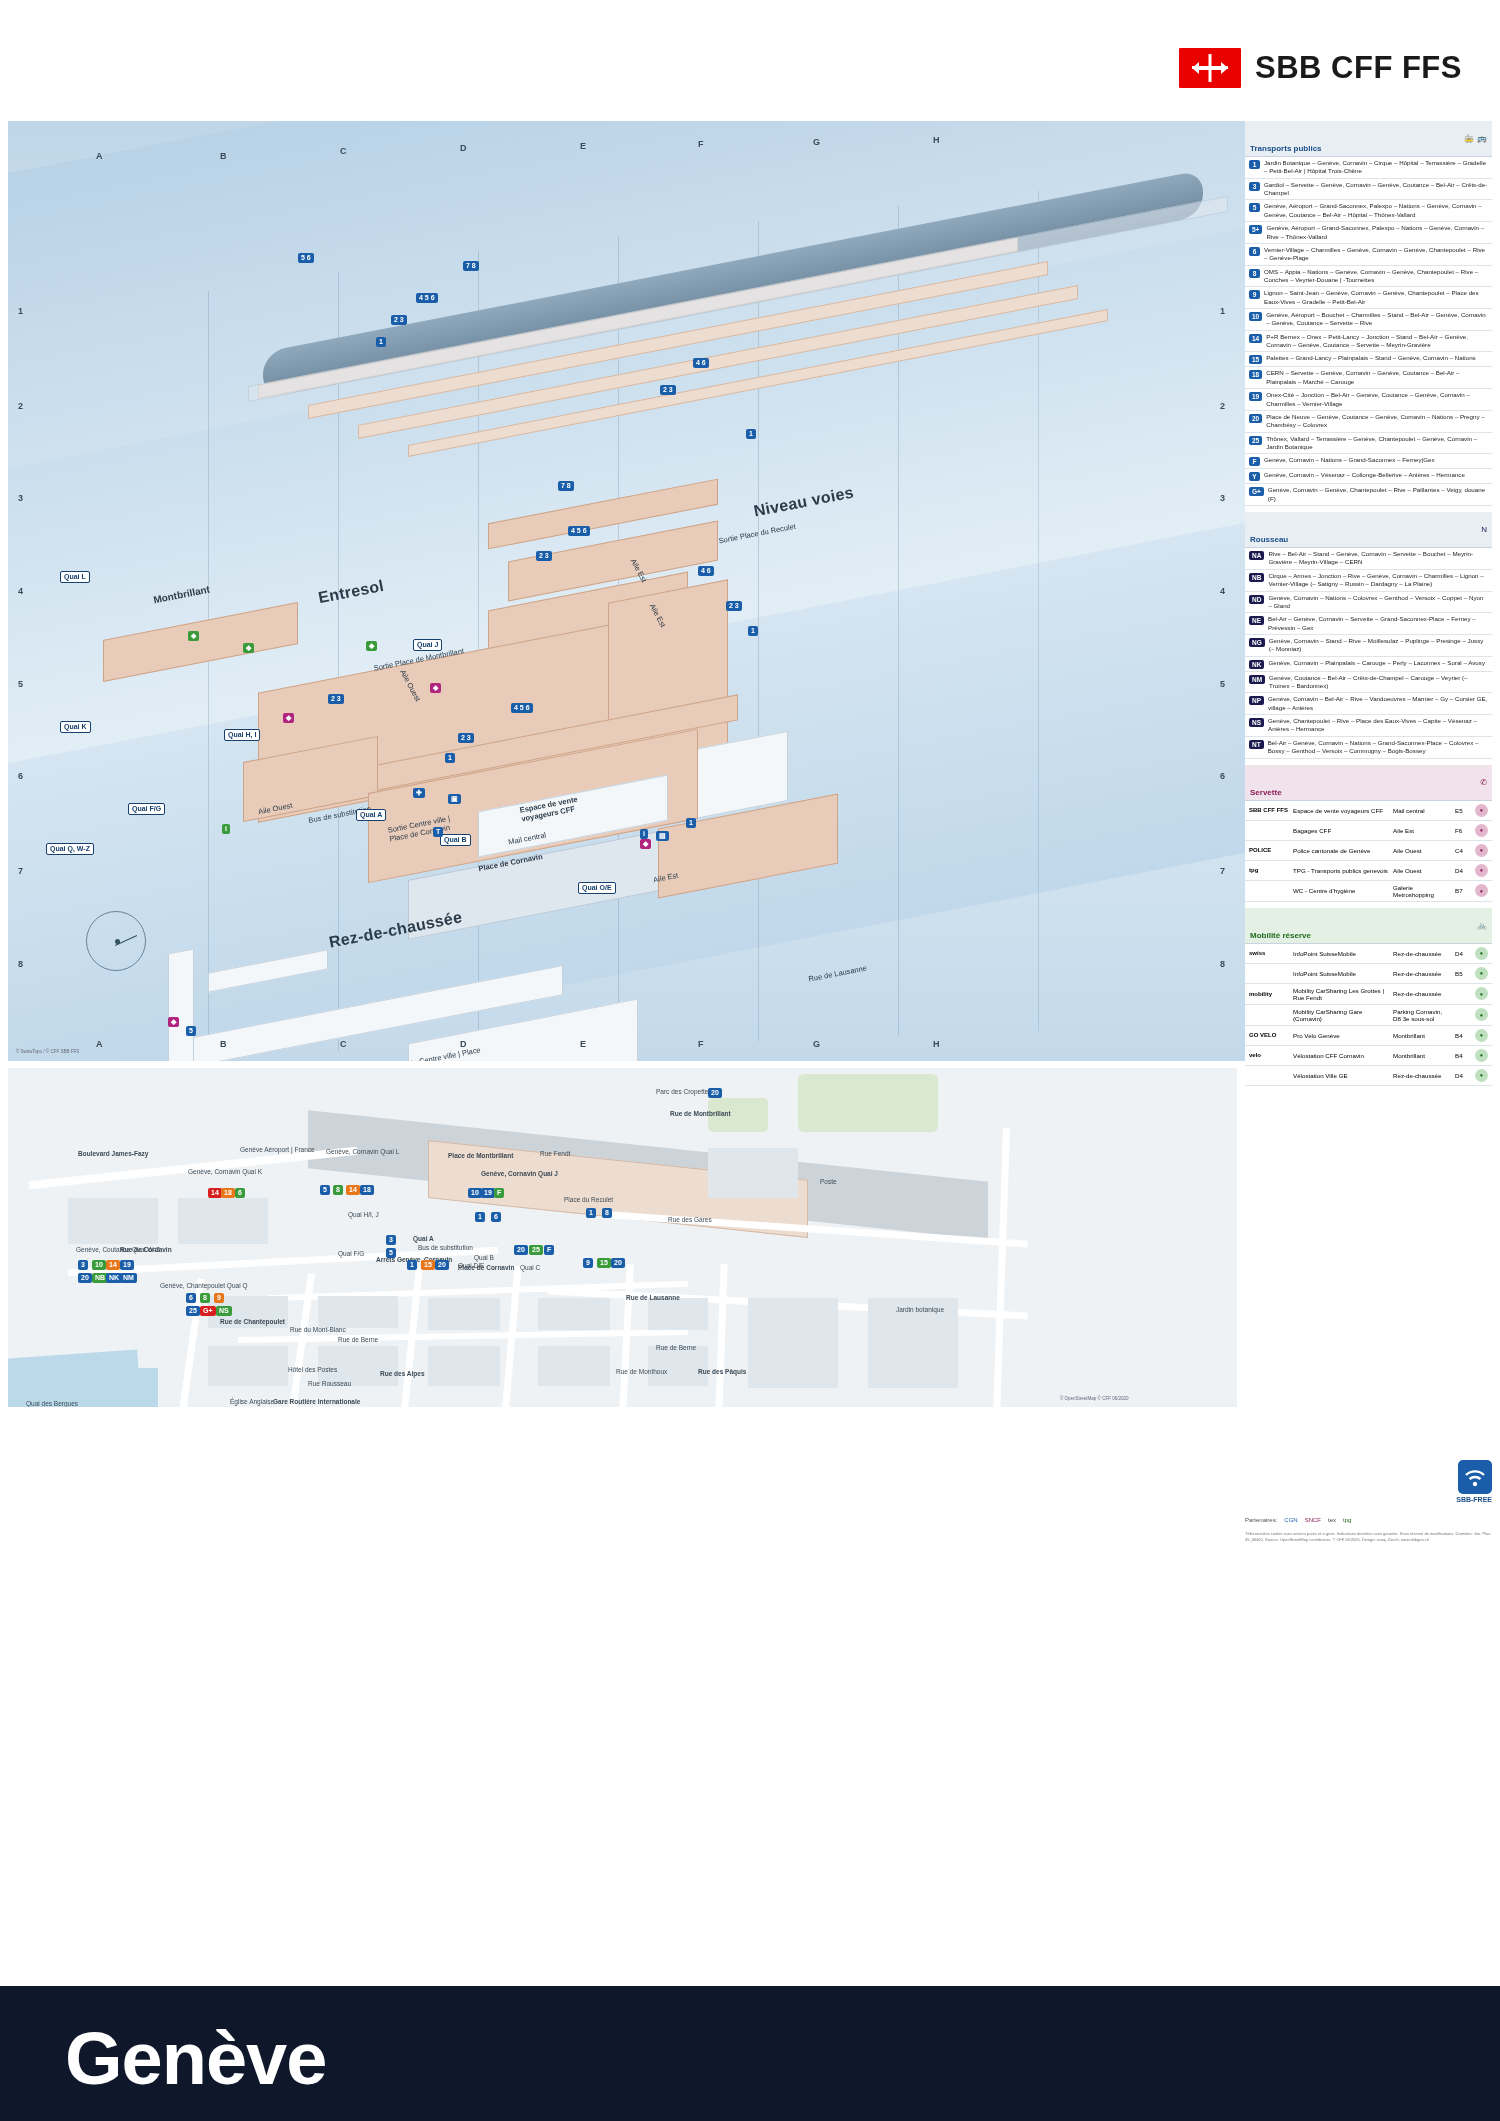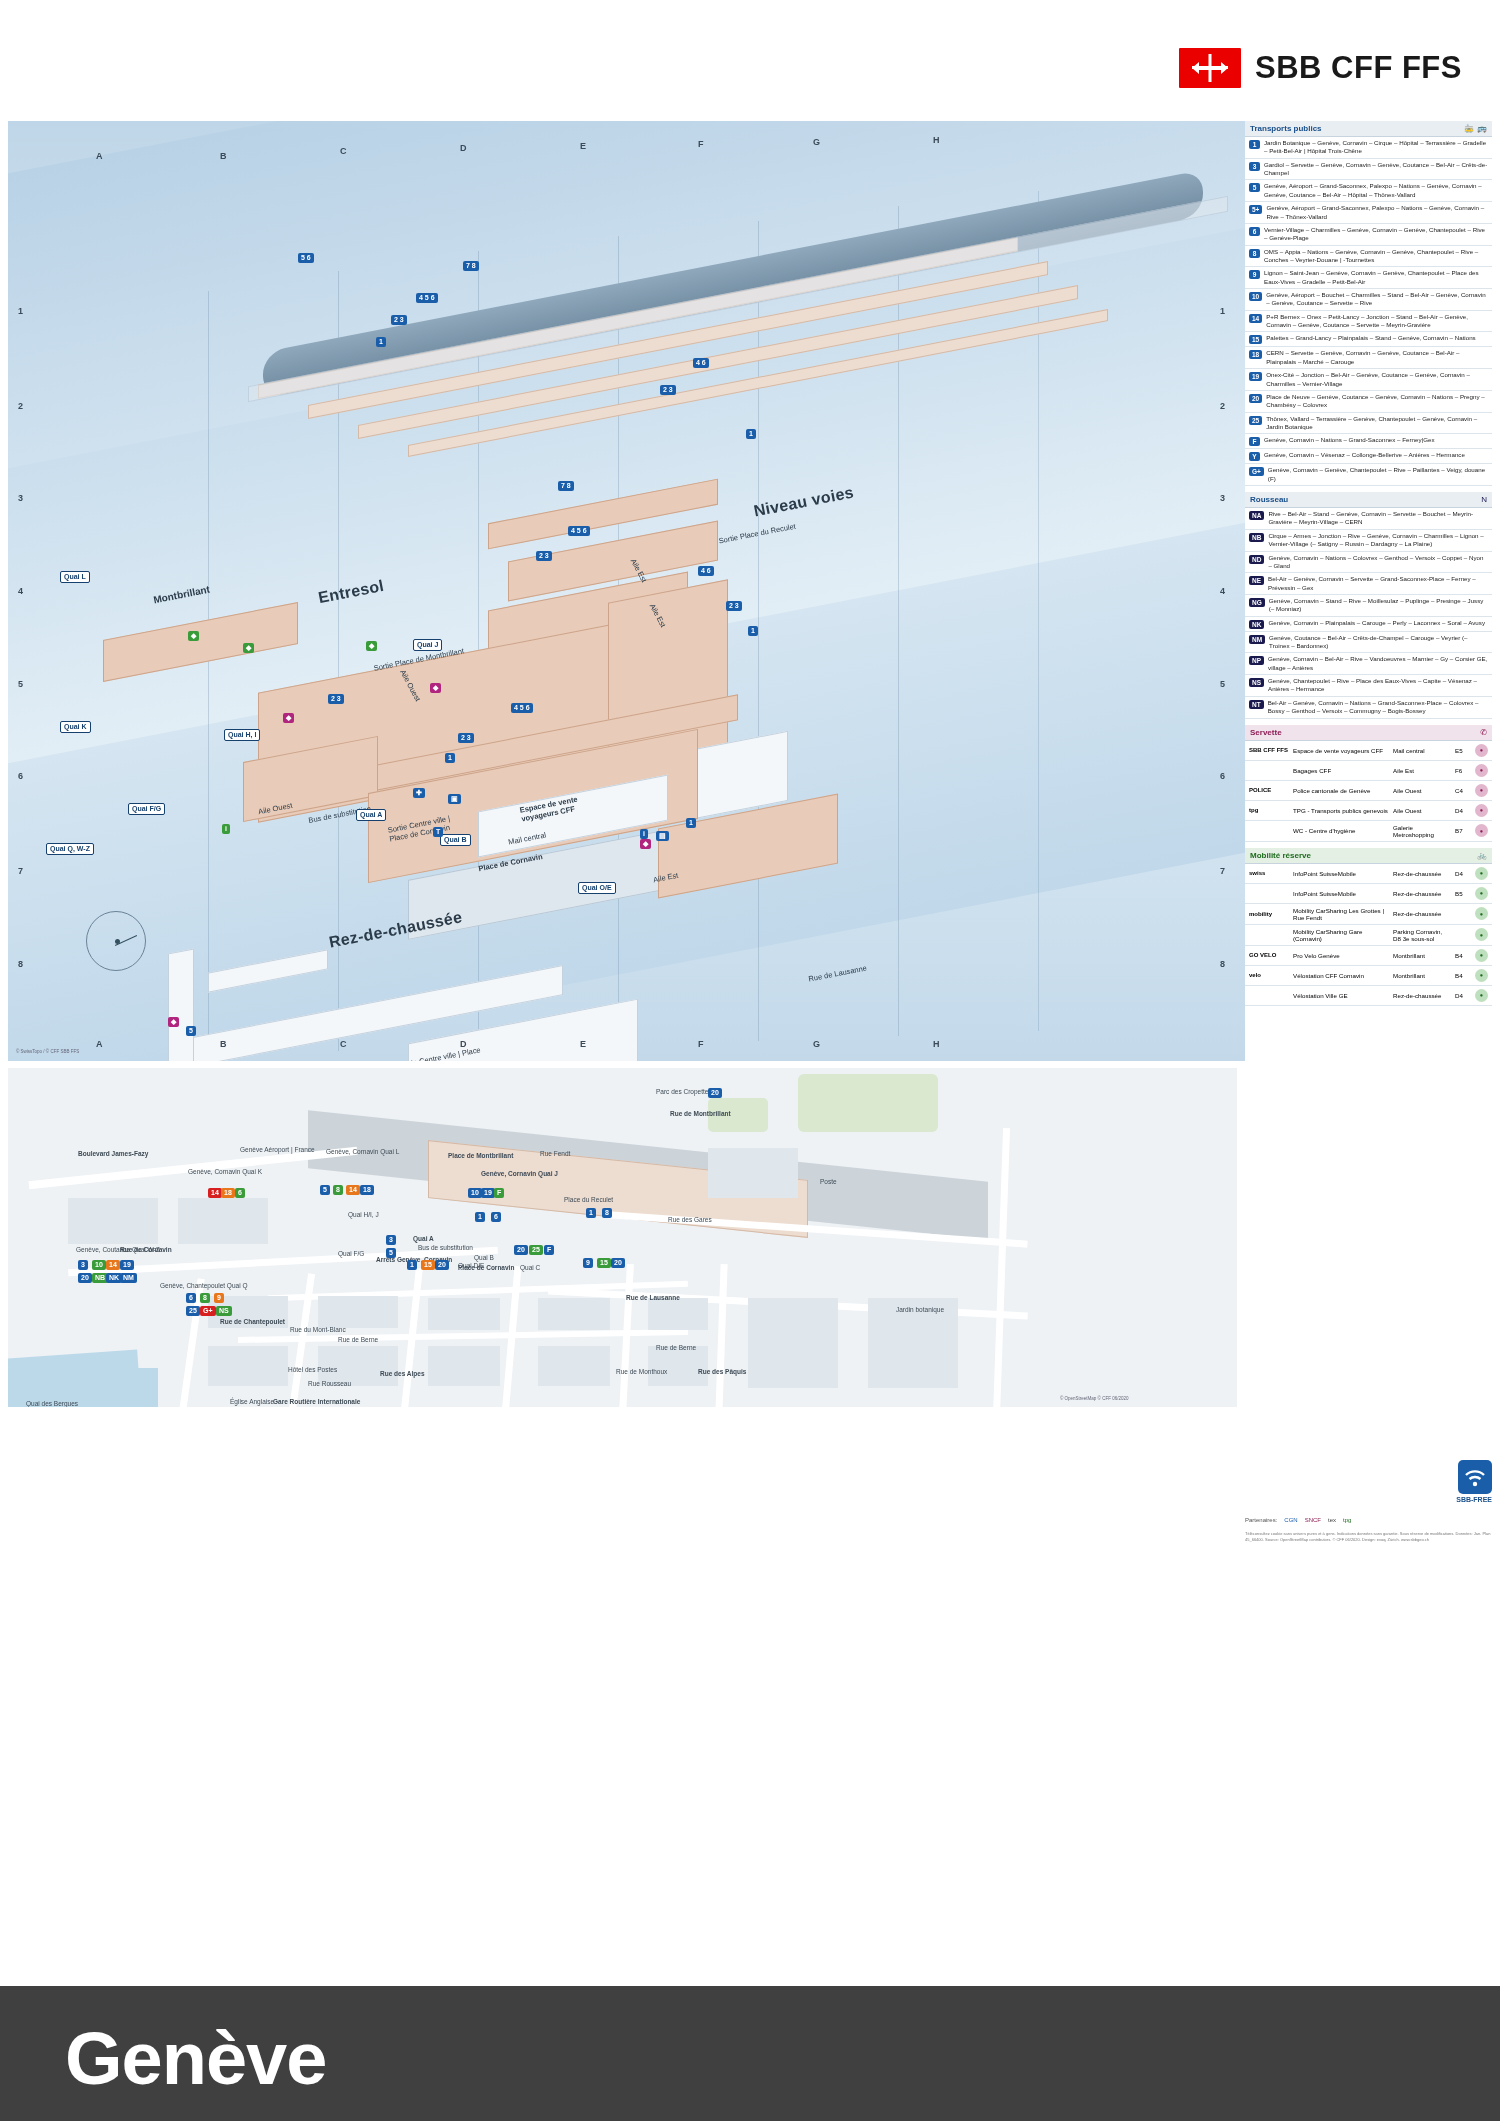--- a/index.html
+++ b/index.html
@@ -63,21 +63,21 @@
   .pin.orange { background:#e8761a; }
   .pin.red { background:#d81f1f; }
   .pin.white { background:#fff; color:#16406e; border:1px solid #16406e; }
 
   
   .legend { position:absolute; left:1245px; top:121px; width:247px; }
   .leg-sec-head {
     background:#e9eef3; display:flex; justify-content:space-between; align-items:center;
     padding:3px 5px; border-bottom:1px solid #c7d3de;
   }
-  .leg-sec-head .t { font-size:8px; font-weight:bold; color:#1a4f8a; }
+  .leg-sec-head .t { font-size:8px; font-weight:bold; color:#1a4f8a;margin-top:20px; }
   .leg-rows { background:#fff; }
   .leg-row { display:flex; gap:4px; padding:2px 4px 2px 4px; border-bottom:1px solid #dde5ec; align-items:flex-start; }
   .leg-badge {
     flex:0 0 auto; display:flex; gap:1px; align-items:center; padding-top:1px;
   }
   .bm { background:#1a5eaa; color:#fff; font-size:6.5px; font-weight:bold; padding:1px 3px; border-radius:2px; min-width:11px; text-align:center; }
   .bm.tram { background:#1a5eaa; }
   .bm.noc { background:#1a1a4f; }
   .leg-txt { font-size:6.2px; line-height:1.35; color:#222; }
 
@@ -99,21 +99,21 @@
   .rail { position:absolute; background:#c3ccd3; }
   .city-label { position:absolute; font-size:6.5px; color:#3d4a55; white-space:nowrap; }
   .city-label.b { font-weight:bold; }
 
   
   .freebox { position:absolute; left:1245px; top:1460px; width:247px; }
   .wifi-badge { width:34px; height:34px; background:#1a5eaa; border-radius:5px; margin-left:auto; position:relative; }
   .partners { display:flex; gap:7px; align-items:center; margin-top:14px; font-size:6px; }
 
   
-  .footer { position:absolute; left:0; top:1986px; width:1500px; height:135px; background:#404040; }
+  .footer { position:absolute; left:0; top:1986px; width:1500px; height:135px; background:#0f172a; }
   .footer-title { position:absolute; left:65px; top:30px; color:#fff; font-size:74px; font-weight:bold; letter-spacing:-1px; }
 
   .copy { position:absolute; font-size:4.5px; color:#667; }
 </style>
 </head>
 <body>
 
 <div class="header">
   <div class="sbb-logo">
     <div class="sbb-mark">

